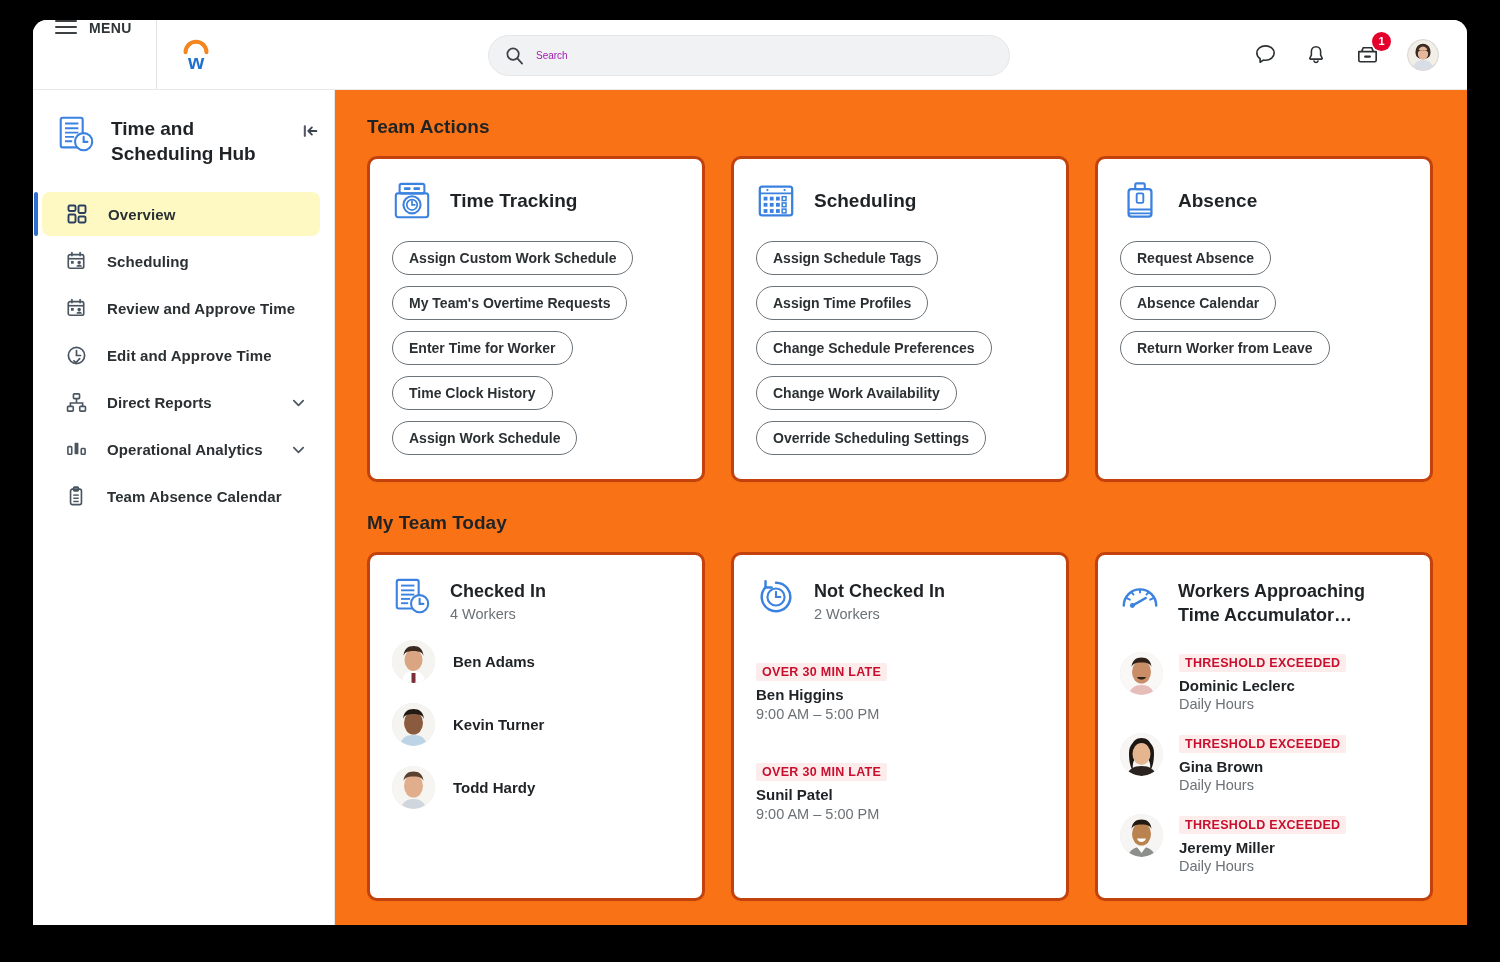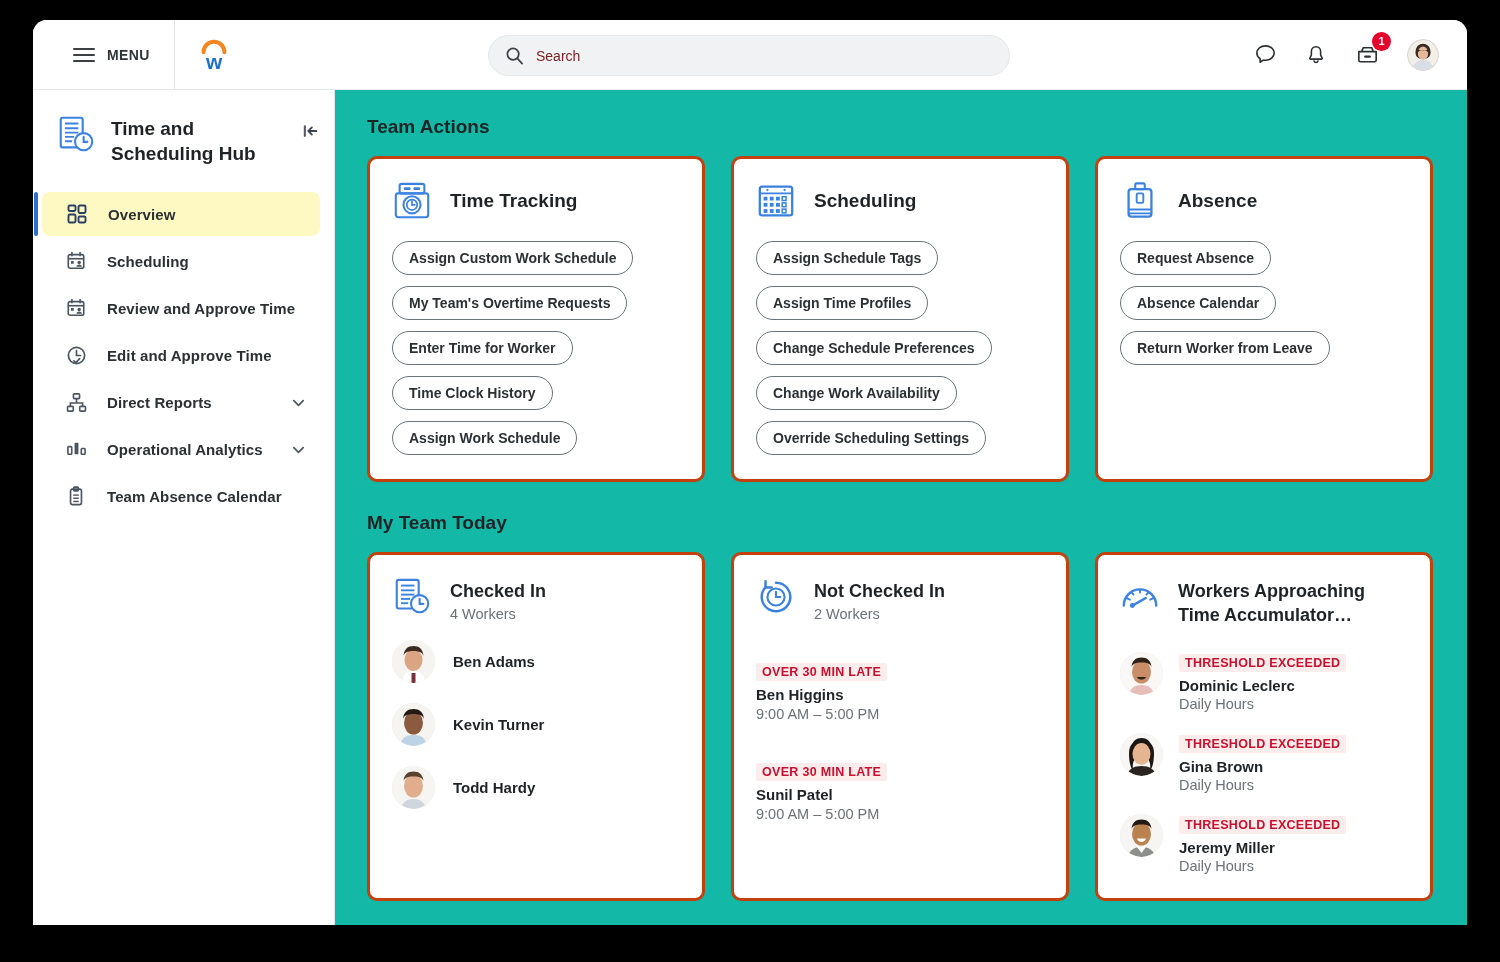--- a/index.html
+++ b/index.html
@@ -31,43 +31,43 @@
   .topbar {
     height: 70px;
     flex: 0 0 70px;
     display: flex;
     align-items: center;
     border-bottom: 1px solid #e8e8e8;
     background: #fff;
     position: relative;
   }
   .menu-group {
-    display: flex; align-items: center; gap: 12px;
-    padding: 0 24px 0 40px;
+    display: flex; align-items: flex-start; gap: 12px;
+    padding: 0 24px 0 22px;
     height: 100%;
     border-right: 1px solid #e3e3e3;
   }
   .hamburger { display:flex; flex-direction:column; gap:4px; width:22px; cursor:pointer;}
   .hamburger span { display:block; height:2px; background:#3c4043; border-radius:1px;}
   .menu-label {
     font-size: 14px; font-weight: 700; letter-spacing: .4px; color: #2f3437;
   }
   .brand { padding: 0 20px; display:flex; align-items:center; height:100%; }
   .search-wrap { position:absolute; left:455px; top:15px; width:522px; }
   .search-box {
     width: 100%; height: 41px;
     background: #f1f2f3;
     border: 1px solid #e4e6e8;
     border-radius: 22px;
     display: flex; align-items: center;
     padding: 0 16px;
     gap: 12px;
     cursor: text;
   }
-  .search-text { font-size: 14px; color:#7f1d1d; }
+  .search-text { font-size: 10px; color:#a21caf; }
   .top-icons {
     margin-left: auto;
     display:flex; align-items:center; gap:26px;
     padding-right: 28px;
   }
   .ticon { position: relative; cursor:pointer; display:flex; align-items:center;}
   .badge {
     position:absolute; top:-9px; right:-10px;
     background:#e4002b; color:#fff;
     font-size:11px; font-weight:700;
@@ -119,21 +119,21 @@
   .nav-item.active { background:#fef9c3;margin-left:9px; }
   .nav-item.active::before {
     content:""; position:absolute; left:-8px; top:0; bottom:0;
     width:4px; border-radius:2px; background:#2f6fd0;
   }
   .nav-item .chev { margin-left:auto; margin-right:14px; display:flex; }
   .nav-ico { width:22px; display:flex; align-items:center; justify-content:center;}
 
   
   .main {
-    flex:1; background:#14b8a6;
+    flex:1; background:#f97316;
     padding: 26px 34px 6px 32px;
     overflow:hidden;
   }
   .section-title {
     font-size: 19px; font-weight:700; color:#1f2326;
     margin-bottom: 18px;
   }
   .cards { display:flex; gap: 26px; }
   .card {
     flex:1;

